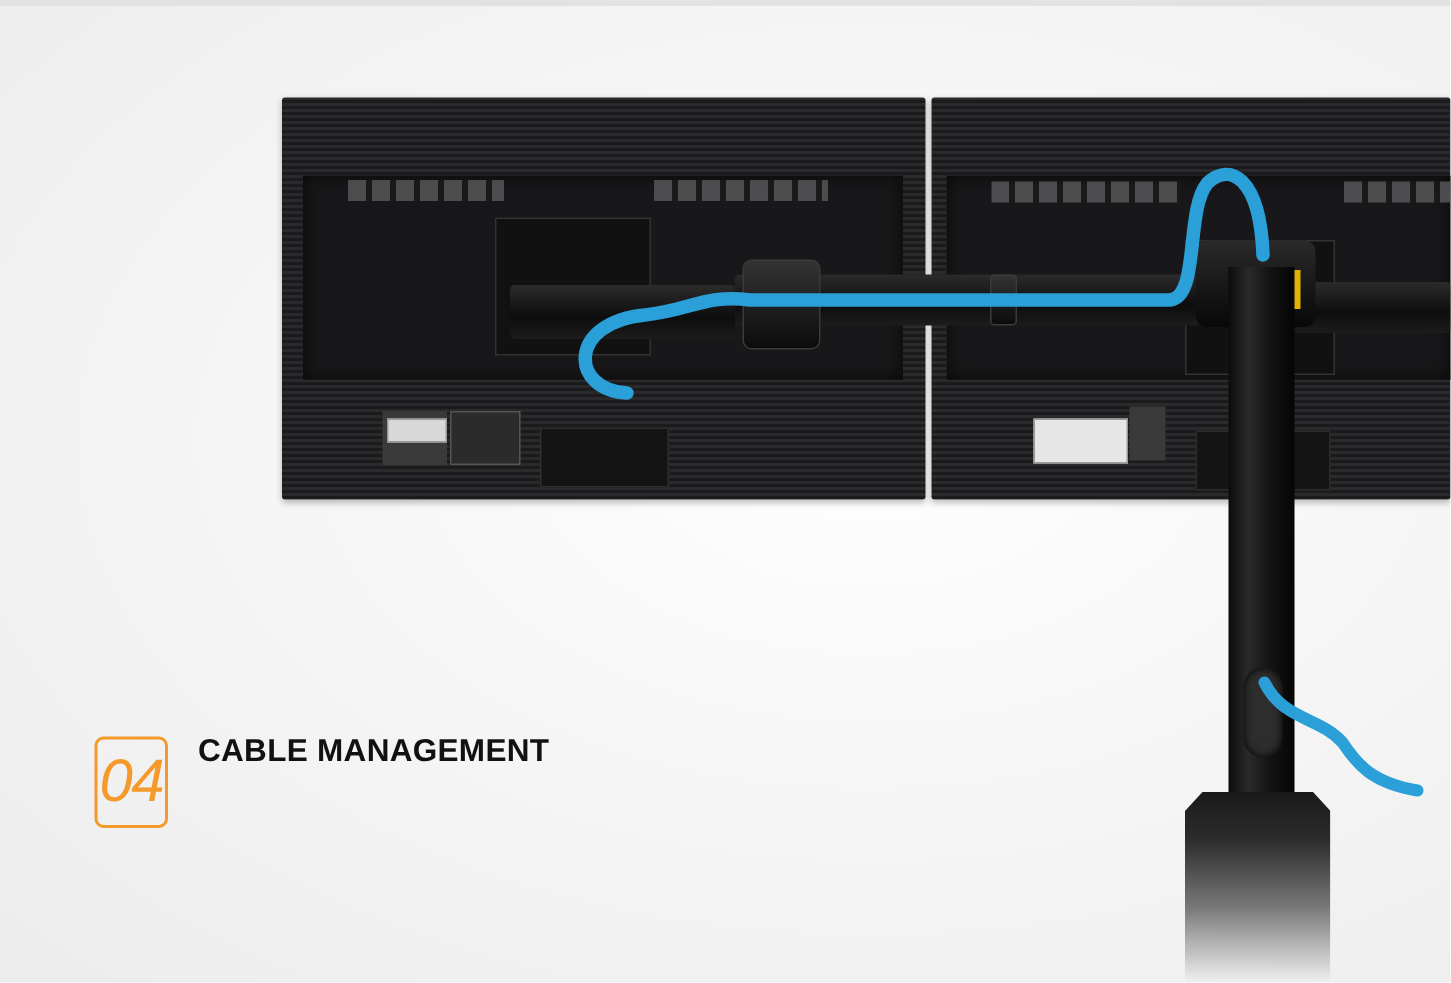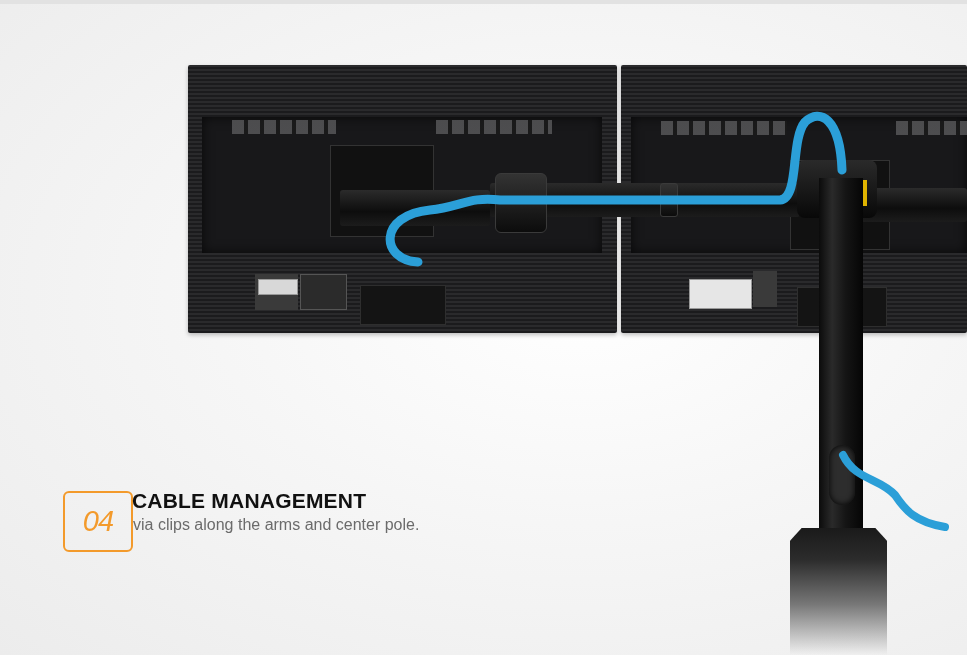--- a/index.html
+++ b/index.html
@@ -55,23 +55,23 @@
   .base-plate {
     position: absolute; left: 790px; top: 528px; width: 97px; height: 127px;
     background: linear-gradient(180deg, #1a1a1a 0%, #2c2c2c 25%, #777 60%, rgba(230,230,230,0) 100%);
     clip-path: polygon(12% 0, 88% 0, 100% 10%, 100% 100%, 0 100%, 0 10%);
   }
   .svg-layer { position: absolute; left: 0; top: 0; }
 
   
   .feature { position: absolute; left: 63px; top: 489px; }
   .badge {
-    position: absolute; left: 0; top: 2px; width: 70px; height: 61px;
+    position: absolute; left: 0; top: 2px; width: 49px; height: 61px;
     border: 2px solid #f39a2b; border-radius: 6px;
-    color: #f39a2b; font-size: 29px; font-style: italic; font-weight: 300;
+    color: #f39a2b; font-size: 40px; font-style: italic; font-weight: 300;
     display: flex; align-items: center; justify-content: center; letter-spacing: -1px;
   }
   .title {
     position: absolute; left: 69px; top: 0; white-space: nowrap;
     font-size: 21px; font-weight: bold; color: #111; letter-spacing: 0.2px; text-align: center;
   }
   .desc {
     position: absolute; left: 70px; top: 26px; white-space: nowrap;
     font-size: 16px; line-height: 19px; color: #6b6b6b;
   }
@@ -119,15 +119,14 @@
   <svg class="svg-layer" width="967" height="655">
     <path d="M 418 262 C 380 260, 378 215, 430 210 C 460 207, 470 196, 500 200 L 780 200 C 800 198, 790 140, 805 122 C 820 108, 840 118, 842 170" stroke="#2b9fd8" stroke-width="9" fill="none" stroke-linecap="round"></path>
     <path d="M 843 455 C 855 480, 880 478, 895 495 C 905 510, 915 522, 945 527" stroke="#2b9fd8" stroke-width="8" fill="none" stroke-linecap="round"></path>
   </svg>
 </div>
 
 <div class="feature">
   <div class="badge">04</div>
   <div class="title">CABLE MANAGEMENT</div>
   <div class="desc">
-    <div>via clips along the arms and center pole.</div>
   </div>
 </div>
 
 </body></html>

